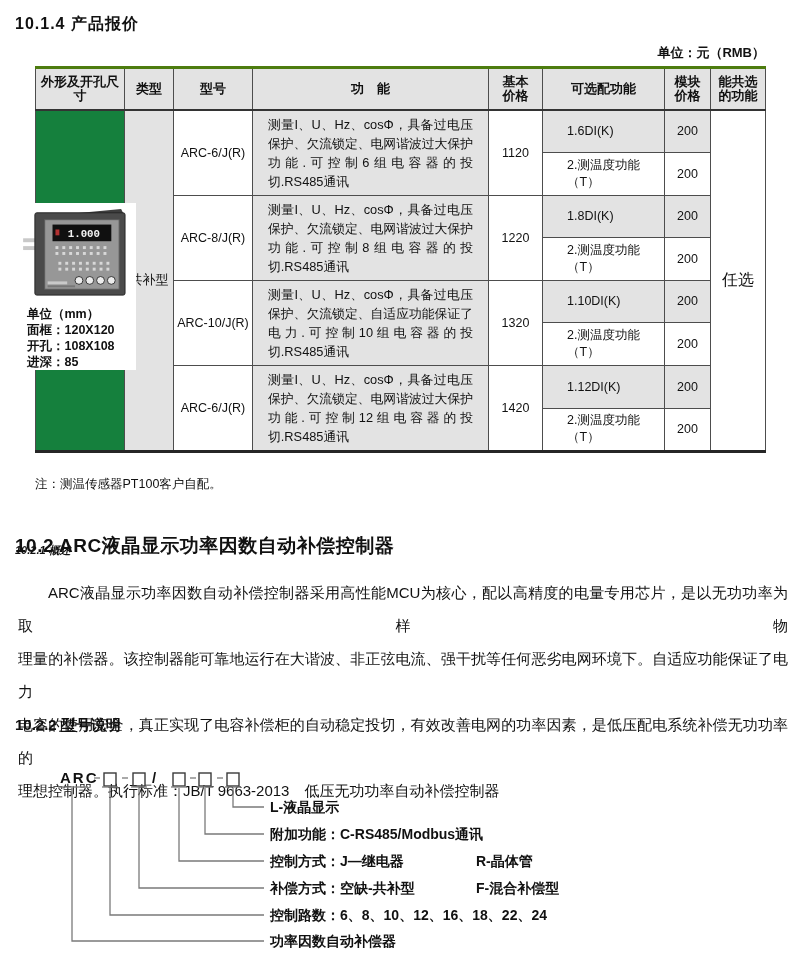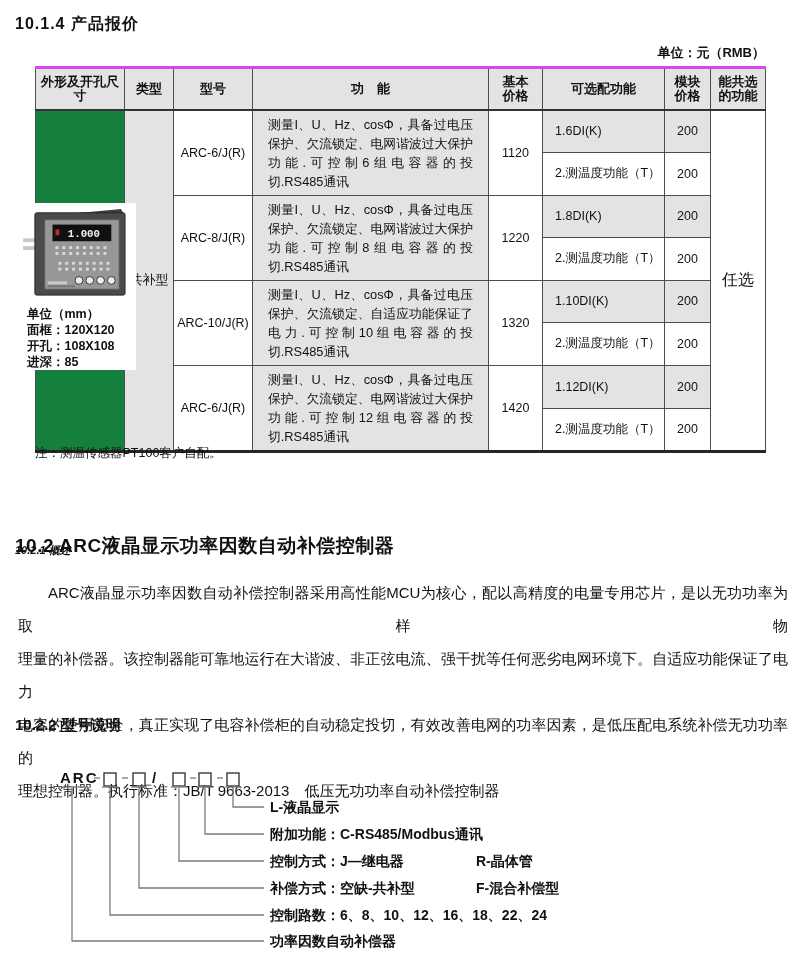--- a/index.html
+++ b/index.html
@@ -9,44 +9,44 @@
     -webkit-font-smoothing:antialiased;
   }
   .abs { position:absolute; }
 
   #title { left:15px; top:14px; font-size:16px; font-weight:bold; letter-spacing:1px; }
   #unitline { left:35px; top:44px; width:730px; text-align:right; font-size:13px; font-weight:600; }
 
   #tablewrap { left:35px; top:66px; width:730px; }
   table.pricing {
     border-collapse:collapse; width:730px; table-layout:fixed;
-    border-top:3px solid #d946ef; border-bottom:3px solid #262626;
+    border-top:3px solid #4d7c0f; border-bottom:3px solid #262626;
   }
   table.pricing th, table.pricing td { border:1px solid #4d4d4d; }
   tr.hrow th {
     border-bottom:2px solid #333; background:#e3e3e3;
     font-size:13px; font-weight:600; white-space:pre-line; line-height:14px;
     height:32px; padding:2px 0;
   }
   tbody tr { height:42px; }
   td { font-size:12.5px; vertical-align:middle; }
   .shade { background:#e3e3e3; }
   .dims-cell { vertical-align:top; padding:0; background:#15803d; }
   .photo-block { position:relative; margin:92px 0 0 -14px; width:114px; background:#fff; }
   .meter { display:block; width:112px; height:98px; }
   .dim-lines { margin-top:5px; padding-left:5px; font-size:12.5px; font-weight:600; line-height:16px; white-space:nowrap; }
   .type-cell { text-align:center; font-size:13px; }
   .model-cell { text-align:center; font-size:12.5px; white-space:nowrap; }
   .func-cell { font-size:12.8px; line-height:19px; padding:4px 15px; text-align:justify; }
   .price-cell { text-align:center; }
-  .opt-cell { padding-left:12px; text-align:left; }
+  .opt-cell { padding-left:24px; text-align:left; }
   .mod-cell { text-align:center; }
   .shared-cell { text-align:center; font-size:16px; }
 
-  #note { left:35px; top:445px; font-size:12.5px; }
+  #note { left:35px; top:476px; font-size:12.5px; }
   #h102 { left:15px; top:533px; font-size:19px; font-weight:bold; letter-spacing:0.5px; }
   #h1021 { left:15px; top:543px; font-size:11px; font-weight:bold;font-style:italic; }
   #para { left:18px; top:576px; width:770px; font-size:15px; line-height:33px; }
   .pline { text-align:justify; text-align-last:justify; }
   .pline.first { text-indent:30px; }
   .pline.last { text-align-last:left; }
   #h1022 { left:15px; top:716px; font-size:15px; font-weight:bold; }
 
   #diagram { left:0; top:750px; width:800px; height:224px; }
   #diagram text { font-family:"Liberation Sans", sans-serif; fill:#111; }

